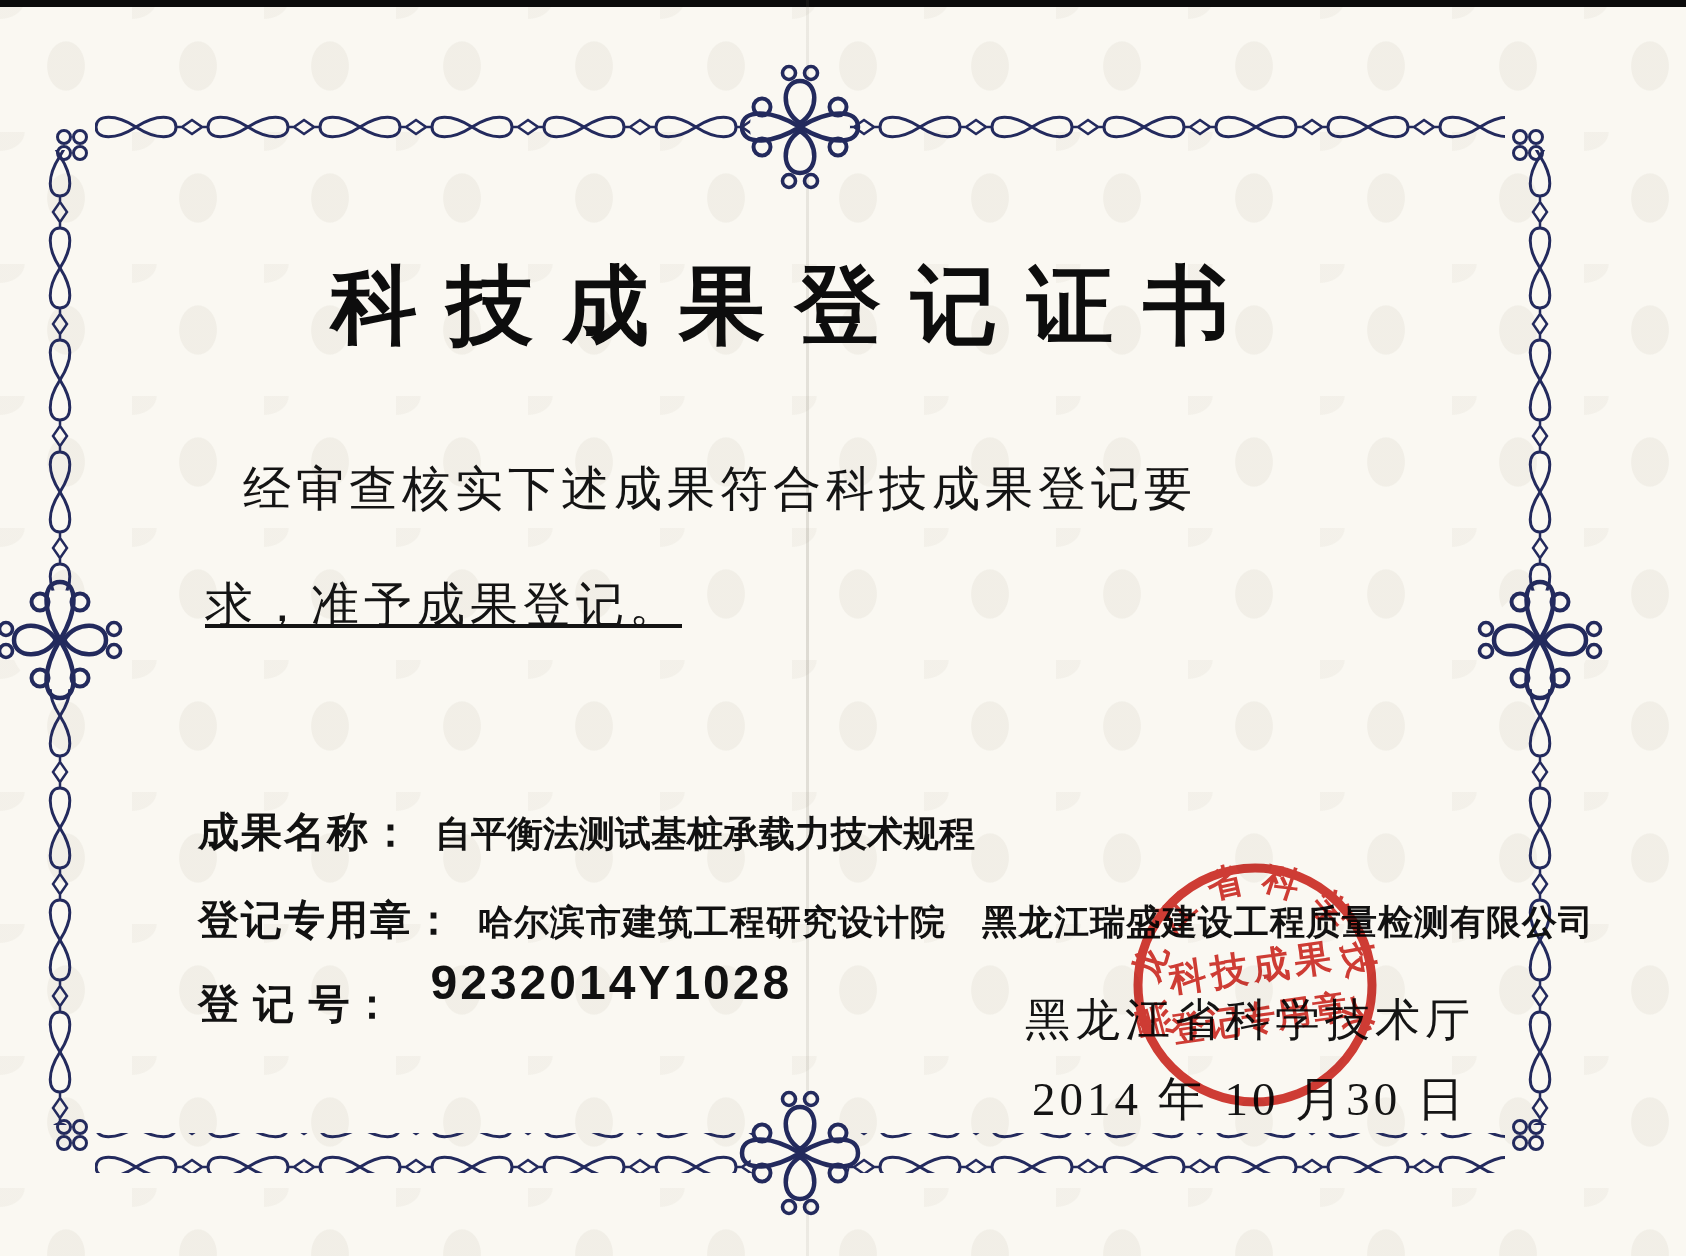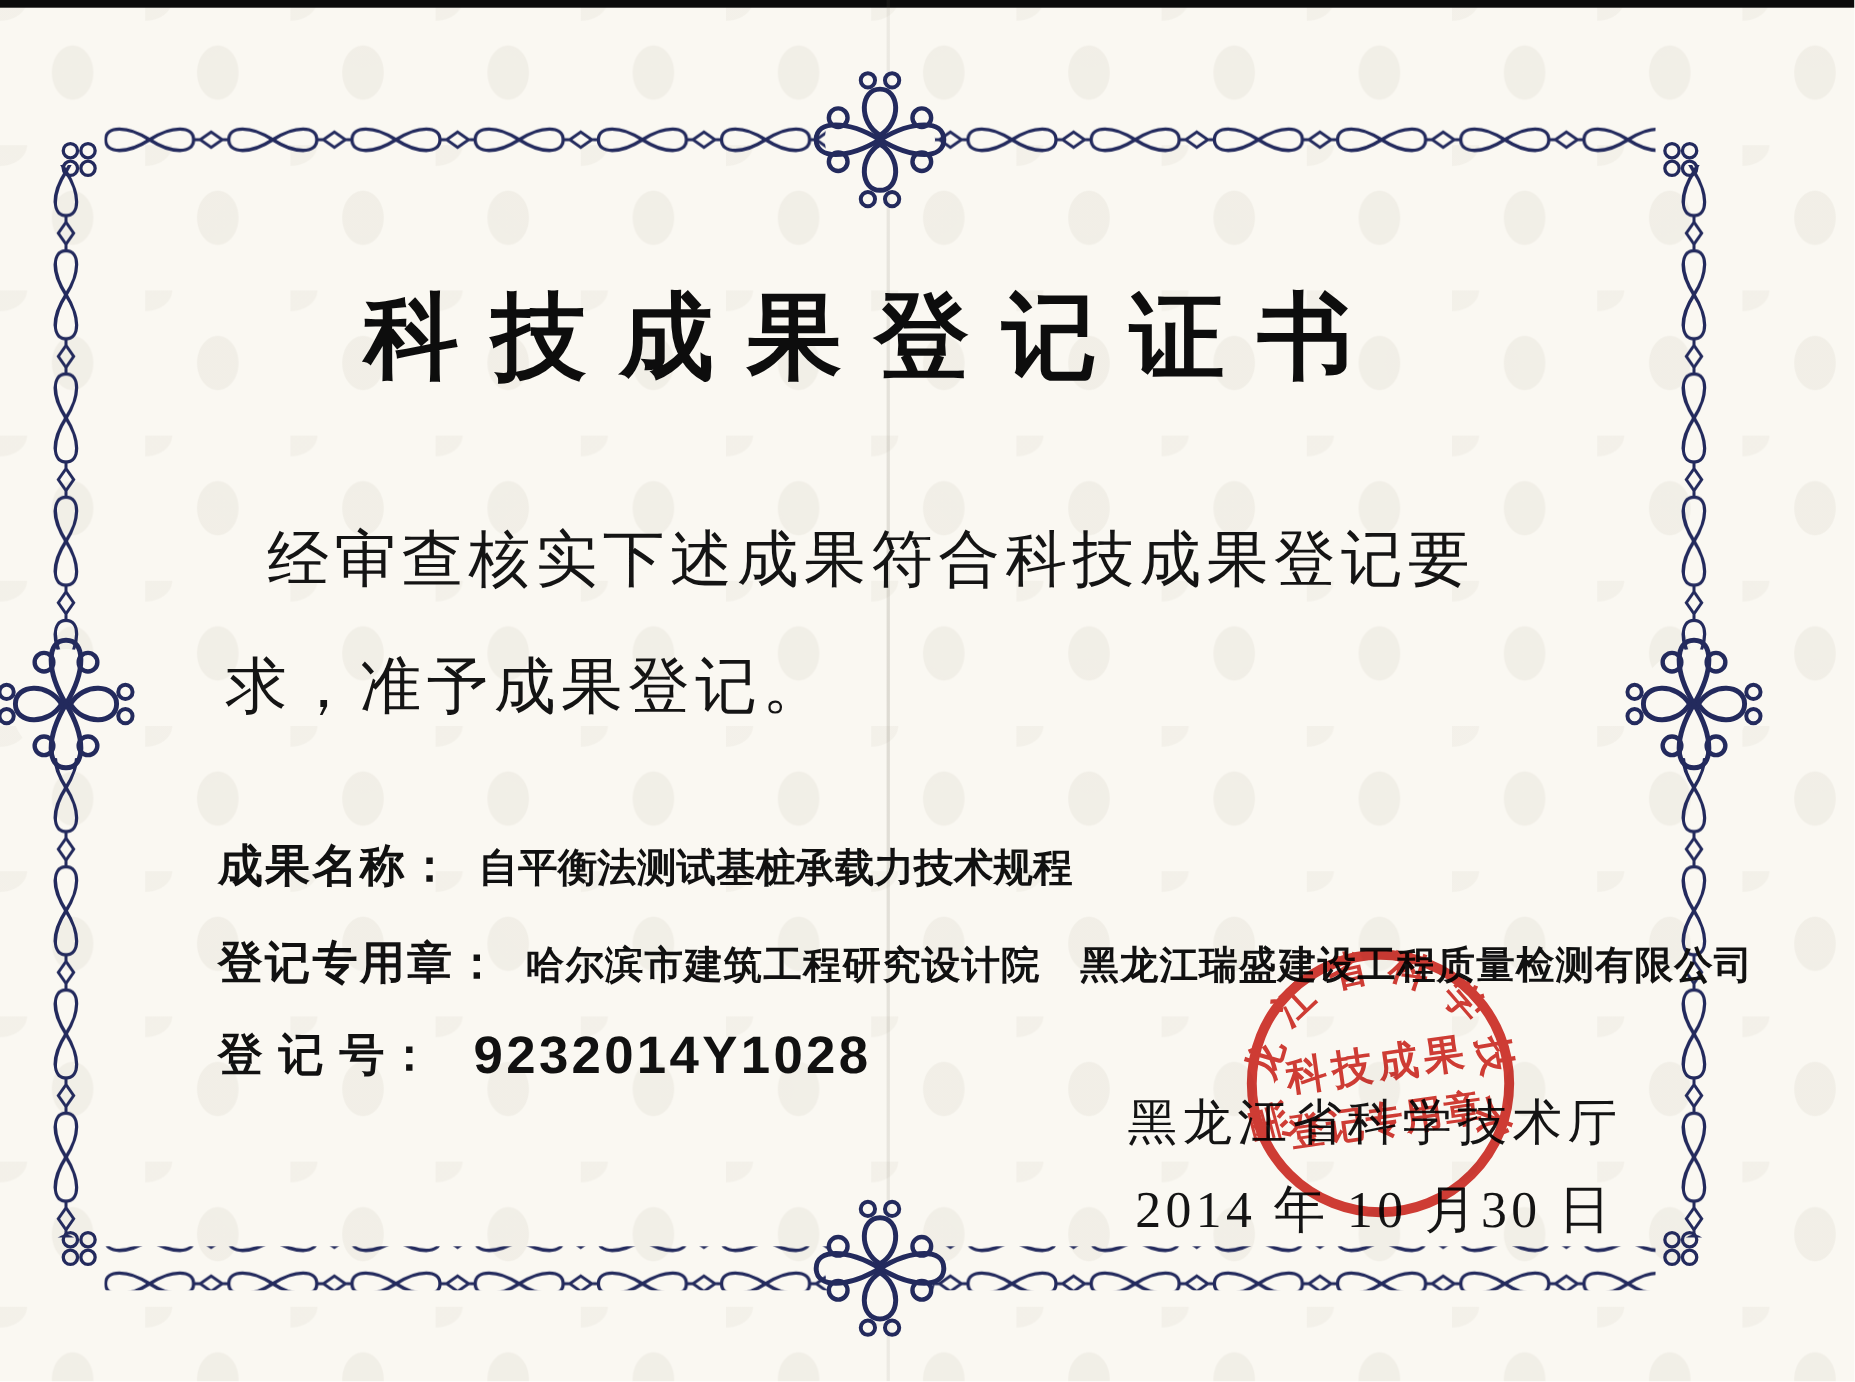--- a/index.html
+++ b/index.html
@@ -17,28 +17,28 @@
   }
   .top-strip{position:absolute;left:0;top:0;width:100%;height:7px;background:#0b0b0b;}
   .fold-line{position:absolute;left:806px;top:0;width:3px;height:100%;
     background:linear-gradient(to bottom, rgba(120,115,100,.10), rgba(120,115,100,.22), rgba(120,115,100,.10));}
   .border-svg{position:absolute;left:0;top:0;width:1686px;height:1256px;}
   .title{
     position:absolute;left:90px;right:186px;top:248px;margin:0;
     text-align:center;font-size:86px;font-weight:900;letter-spacing:30px;
     color:#0d0d0d;white-space:nowrap;
   }
-  .body-text{position:absolute;left:205px;top:468px;width:1210px;font-size:56px;letter-spacing:5px;line-height:82px;color:#141414;}
+  .body-text{position:absolute;left:205px;top:448px;width:1210px;font-size:48px;letter-spacing:5px;line-height:82px;color:#141414;}
   .body-line-1{padding-left:38px;margin-bottom:34px;white-space:nowrap;}
-  .body-line-2{white-space:nowrap;}
+  .body-line-2{white-space:nowrap;text-decoration:underline;}
   .field-row{position:absolute;left:198px;display:flex;align-items:baseline;gap:22px;white-space:nowrap;}
   .field-row.r1{top:760px;}
   .field-row.r2{top:848px;}
   .field-row.r3{top:932px;align-items:center;}
-  .field-label{font-size:41px;font-weight:bold;letter-spacing:2px;color:#111;}
+  .field-label{font-size:41px;font-weight:bold;letter-spacing:2px;color:#111;margin-top:45px;}
   .field-value{font-size:36px;font-weight:bold;color:#111;}
   .field-value.units{font-size:35px;letter-spacing:1px;}
   .field-value.number{font-family:Liberation Sans, sans-serif;font-size:48px;letter-spacing:3px;padding-left:14px;}
   .issue-block{position:absolute;left:1000px;top:990px;width:500px;text-align:center;z-index:2;}
   .issuer{font-size:45px;font-weight:500;letter-spacing:5px;white-space:nowrap;color:#141414;}
   .issue-date{margin-top:18px;font-size:47px;font-weight:500;letter-spacing:4px;white-space:nowrap;color:#141414;}
   .seal{position:absolute;left:1120px;top:850px;width:270px;height:270px;z-index:3;mix-blend-mode:multiply;opacity:.93;}
 </style>
 </head>
 <body>

